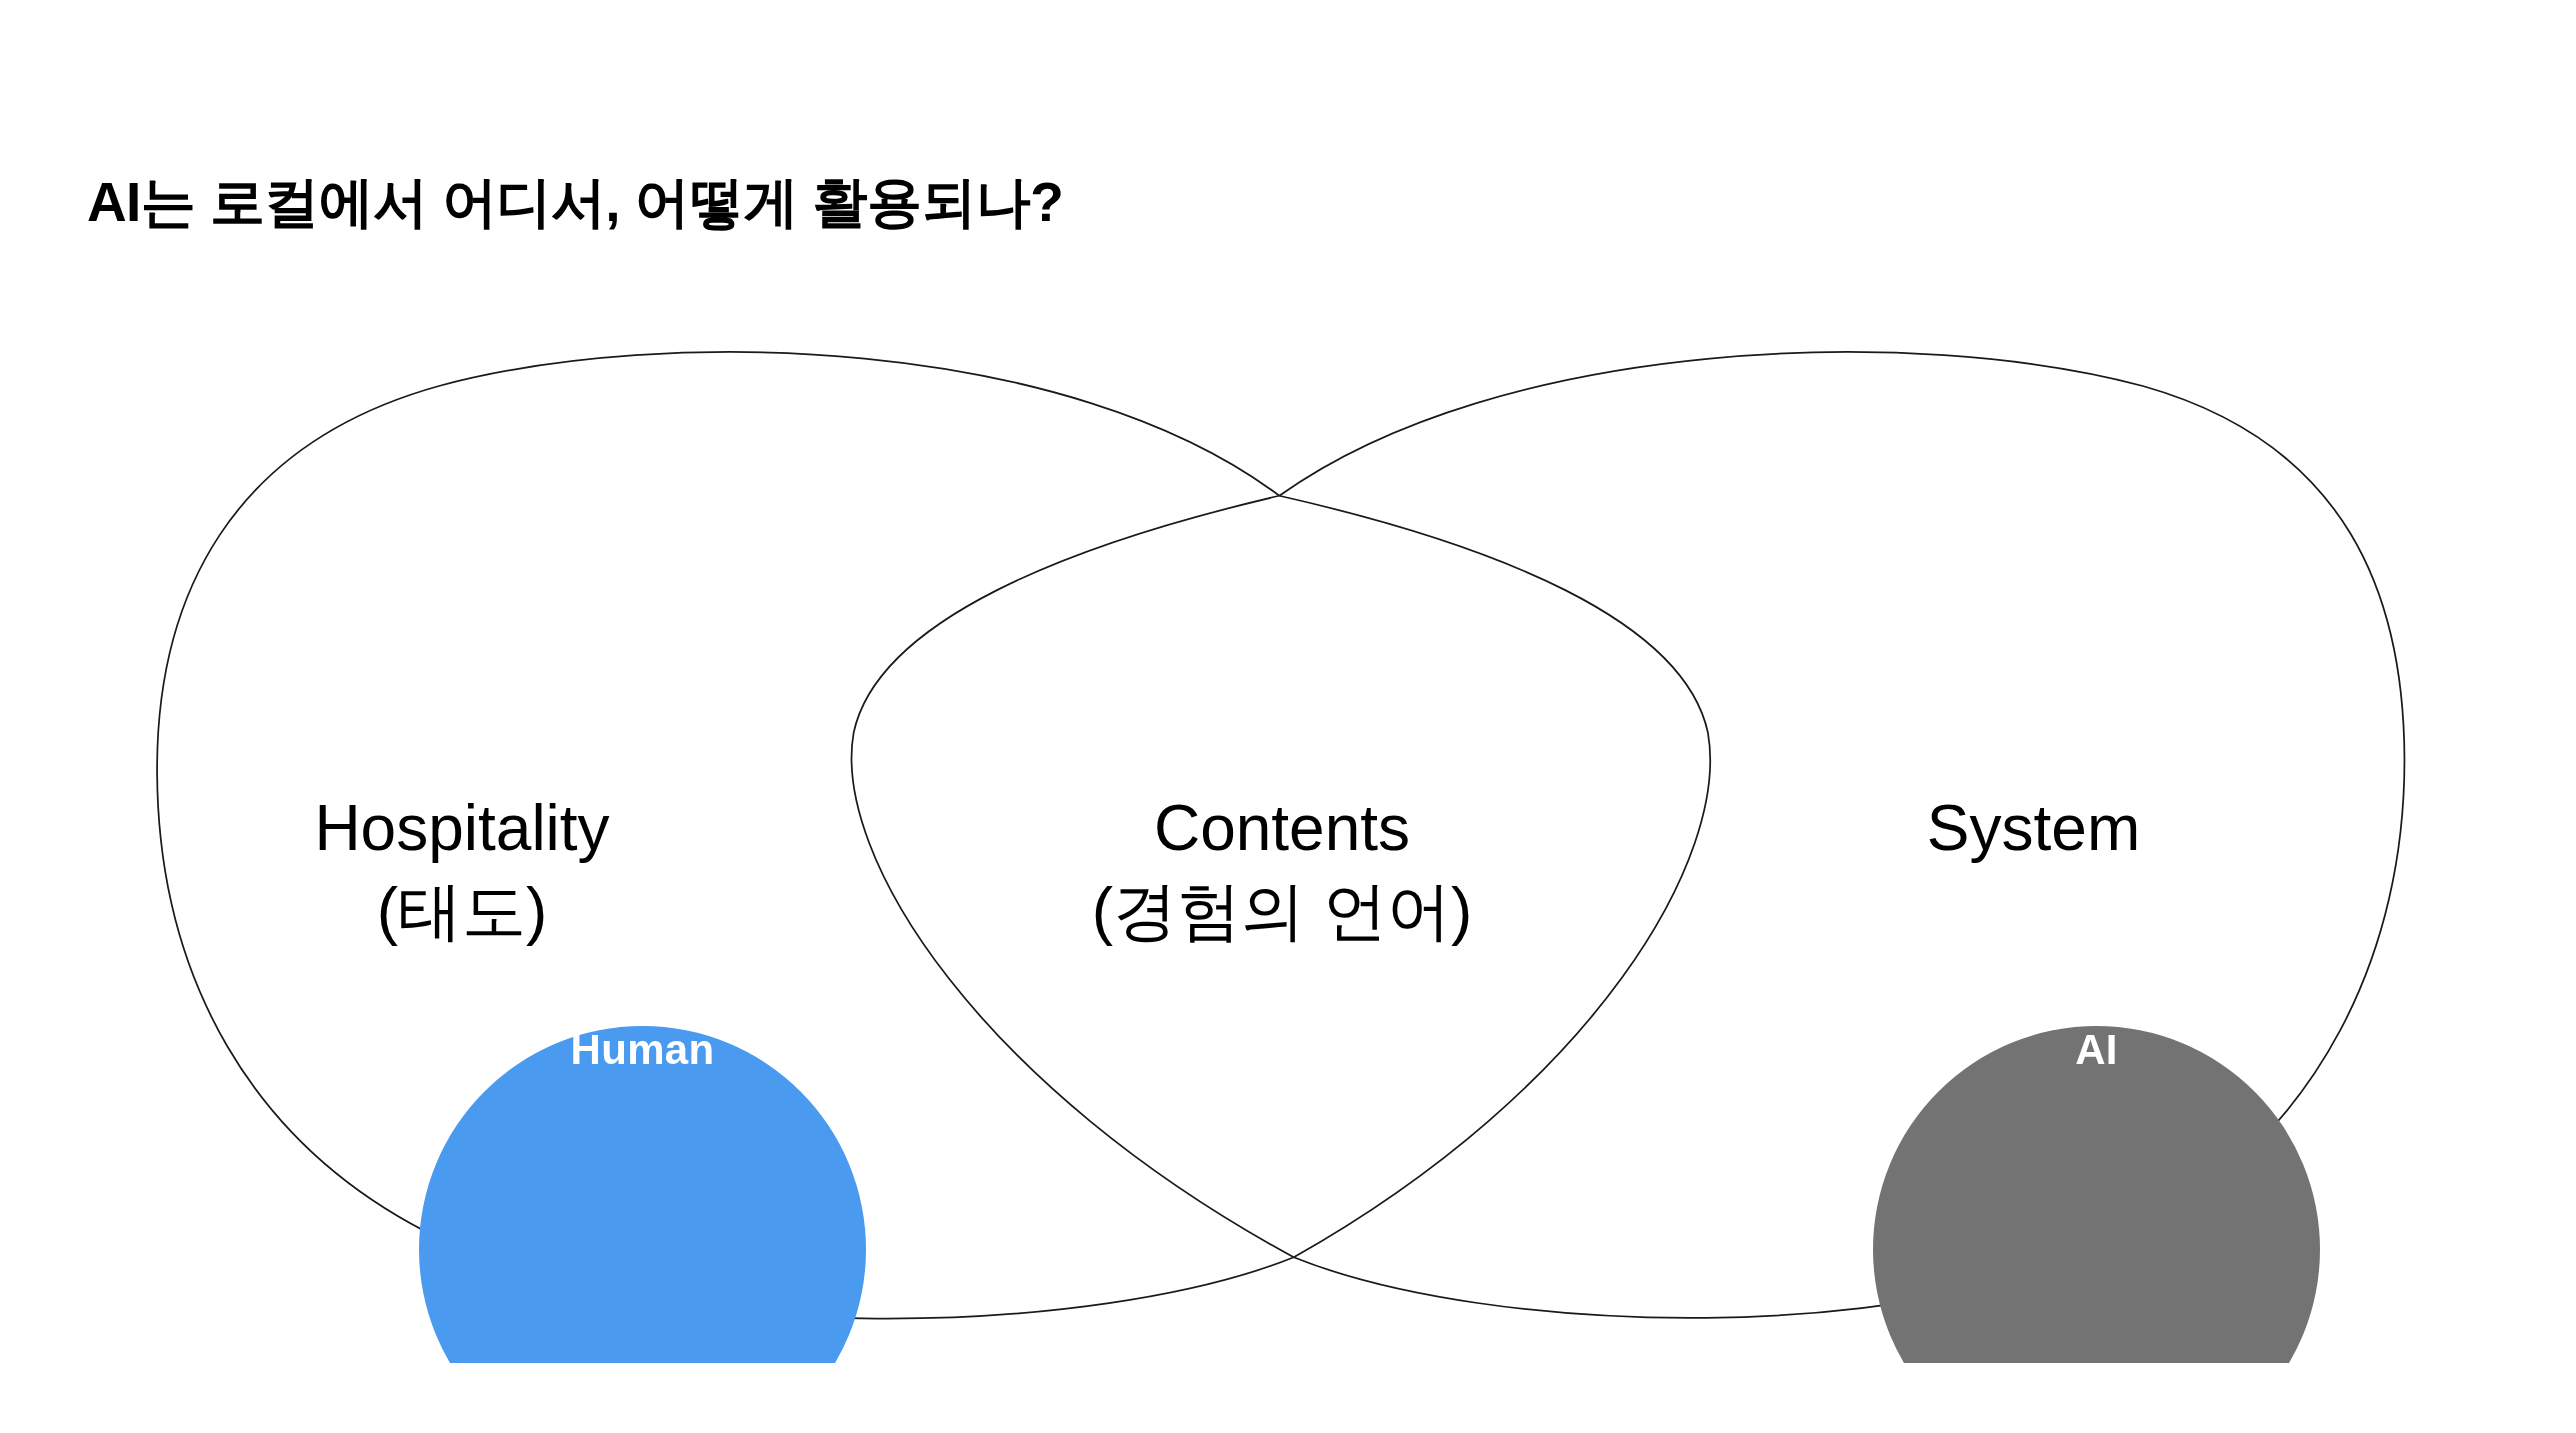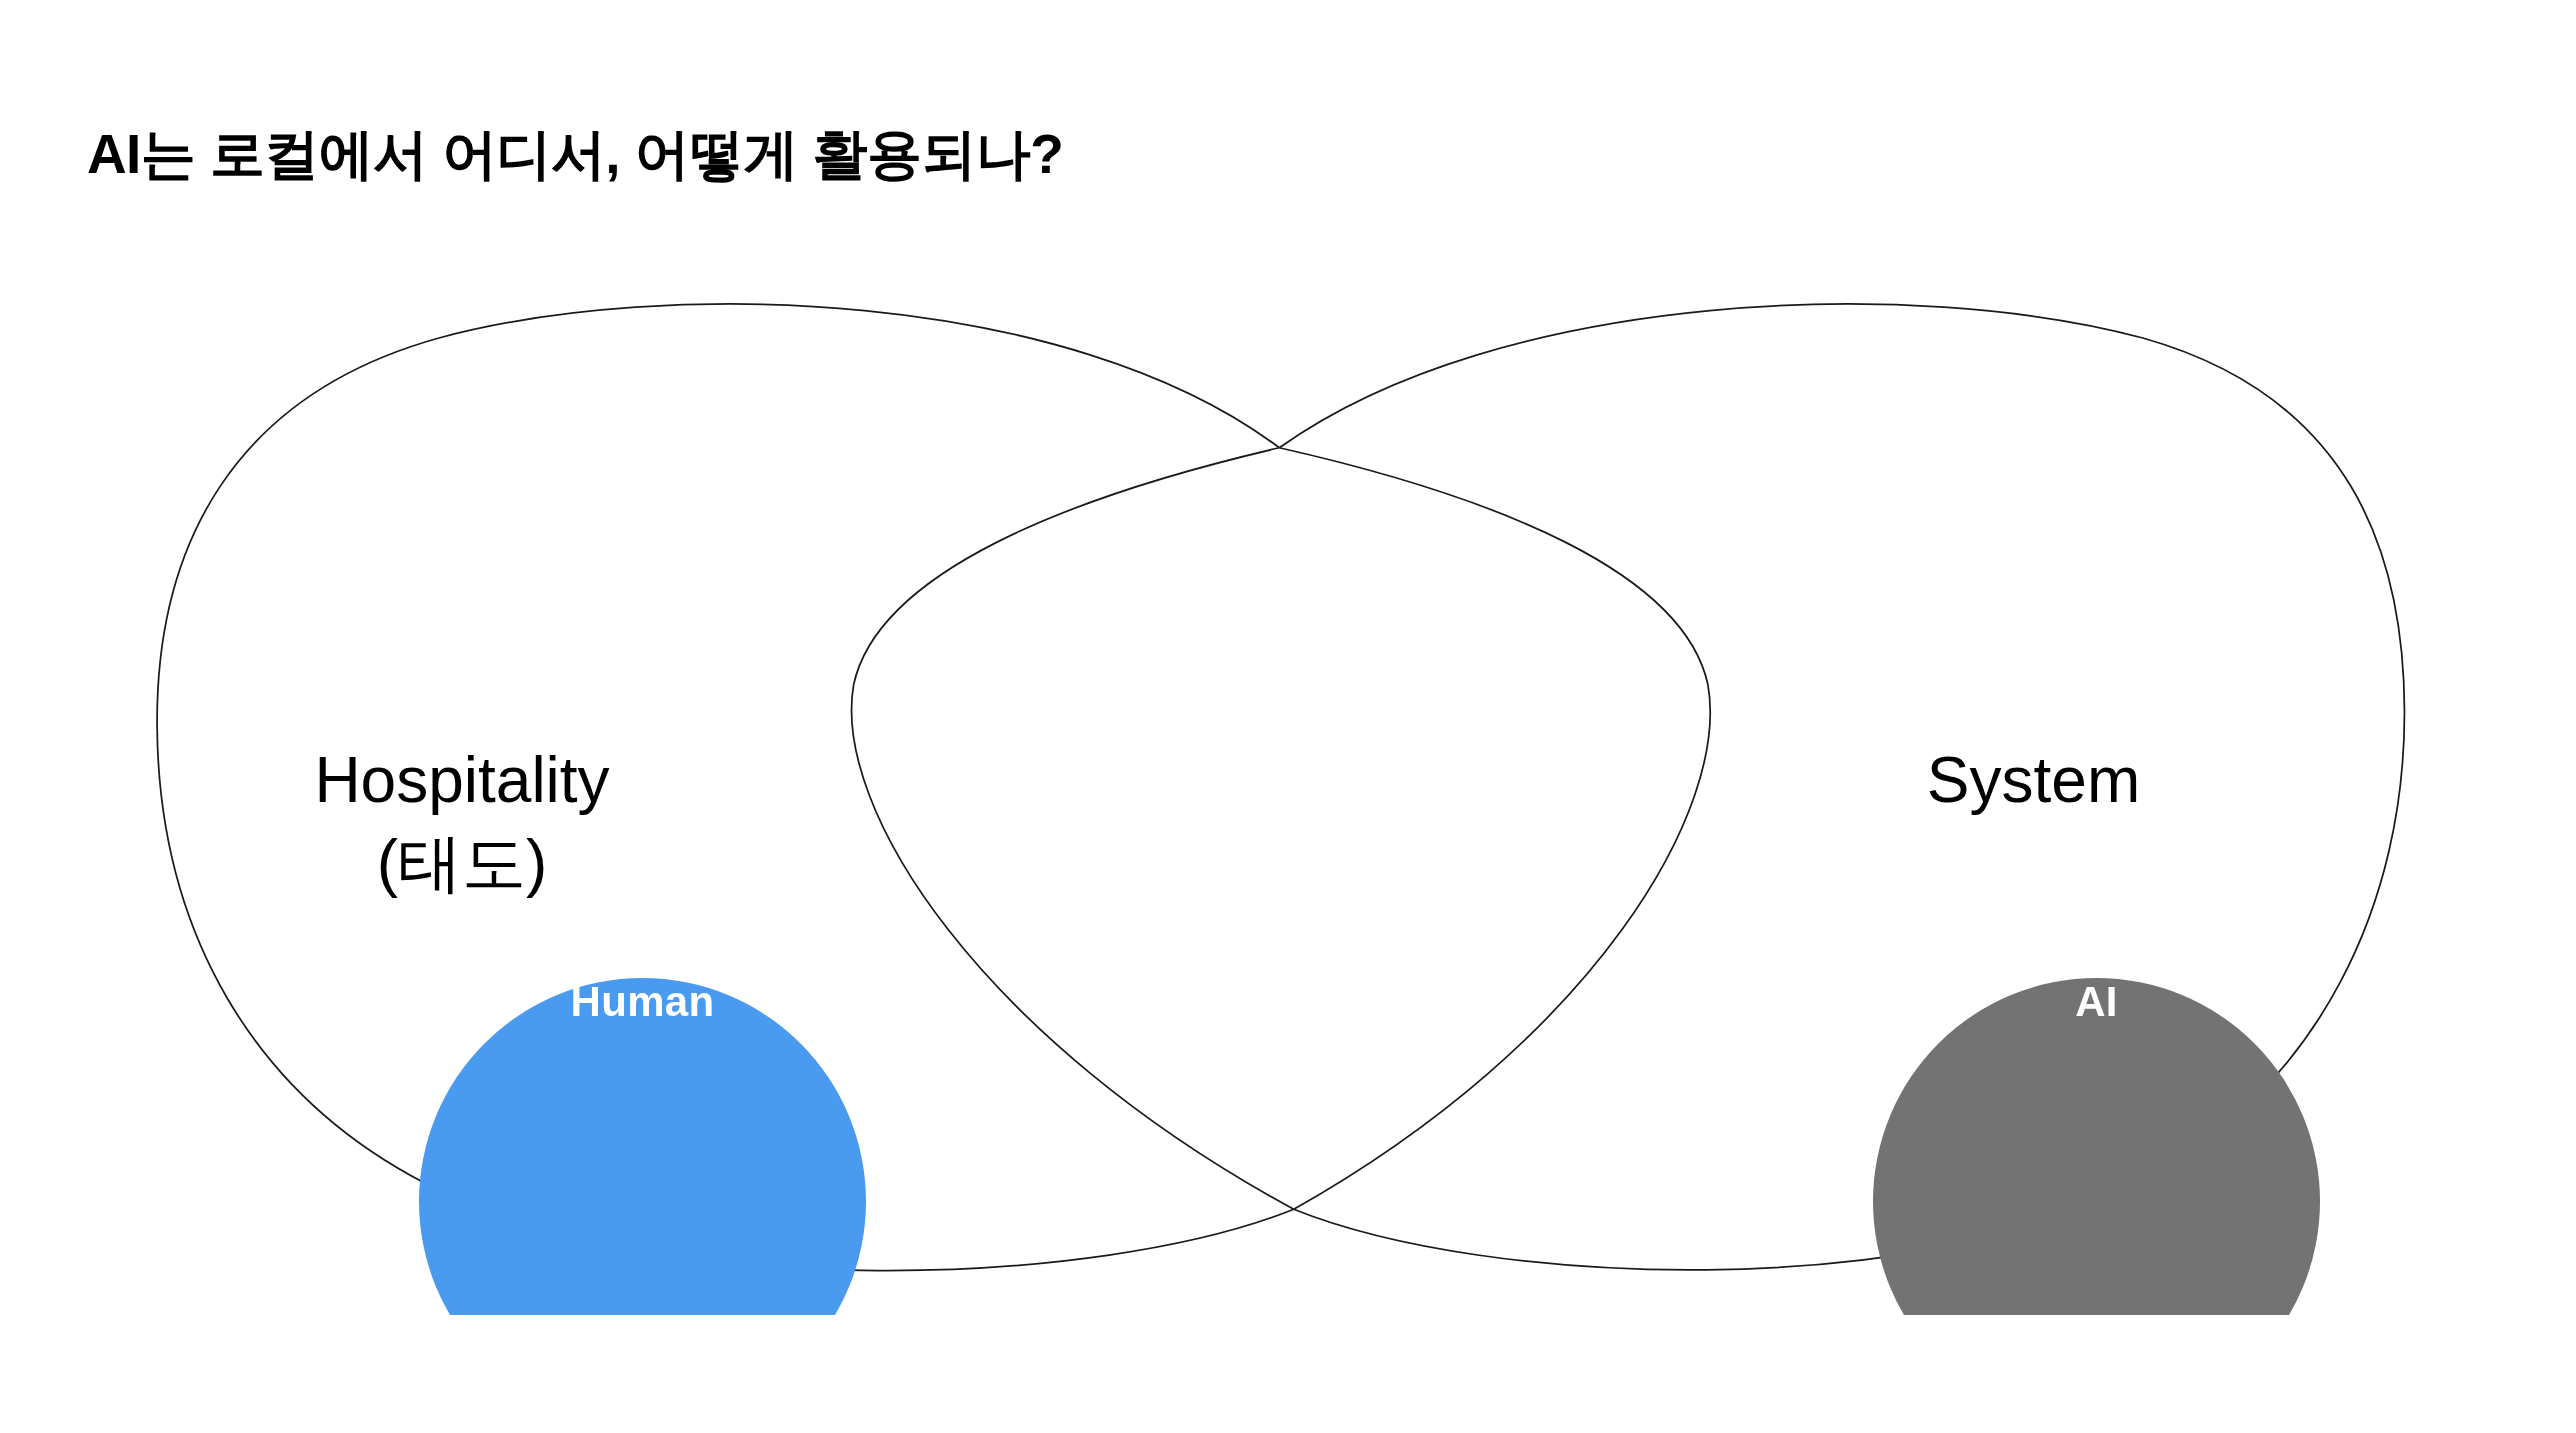--- a/index.html
+++ b/index.html
@@ -10,20 +10,21 @@
   body {
     font-family: "Liberation Sans", "DejaVu Sans", sans-serif;
     color: #000000;
   }
   #slide {
     position: relative;
     width: 2576px;
     height: 1315px;
     background: #ffffff;
     overflow: hidden;
+    margin-top: 48px;
   }
   #slide-title {
     position: absolute;
     left: 87px;
     top: 124px;
     font-size: 55px;
     font-weight: bold;
     letter-spacing: -0.6px;
     line-height: 1.1;
     color: #000000;
@@ -114,20 +115,24 @@
     <path d="M 2215 775
              C 2590 860, 2915 990, 2957 1185
              C 2995 1400, 2760 1800, 2240 2093" fill="none" stroke="#1a1a1a" stroke-width="3"></path>
   </svg>
 
   <div class="region-label" id="label-hospitality">
     <span>Hospitality</span>
     <span class="label-sub">(태도)</span>
   </div>
 
+  <div class="region-label" id="label-contents">
+    <span>Contents</span>
+    <span class="label-sub">(경험의 언어)</span>
+  </div>
 
   <div class="region-label" id="label-system">
     <span>System</span>
   </div>
 
   <div class="node-circle" id="node-human" style="background: rgb(74, 154, 240); color: rgb(255, 255, 255);">
     <span>Human</span>
   </div>
 
   <div class="node-circle" id="node-ai" style="background: #737373; color: rgb(255, 255, 255);">

